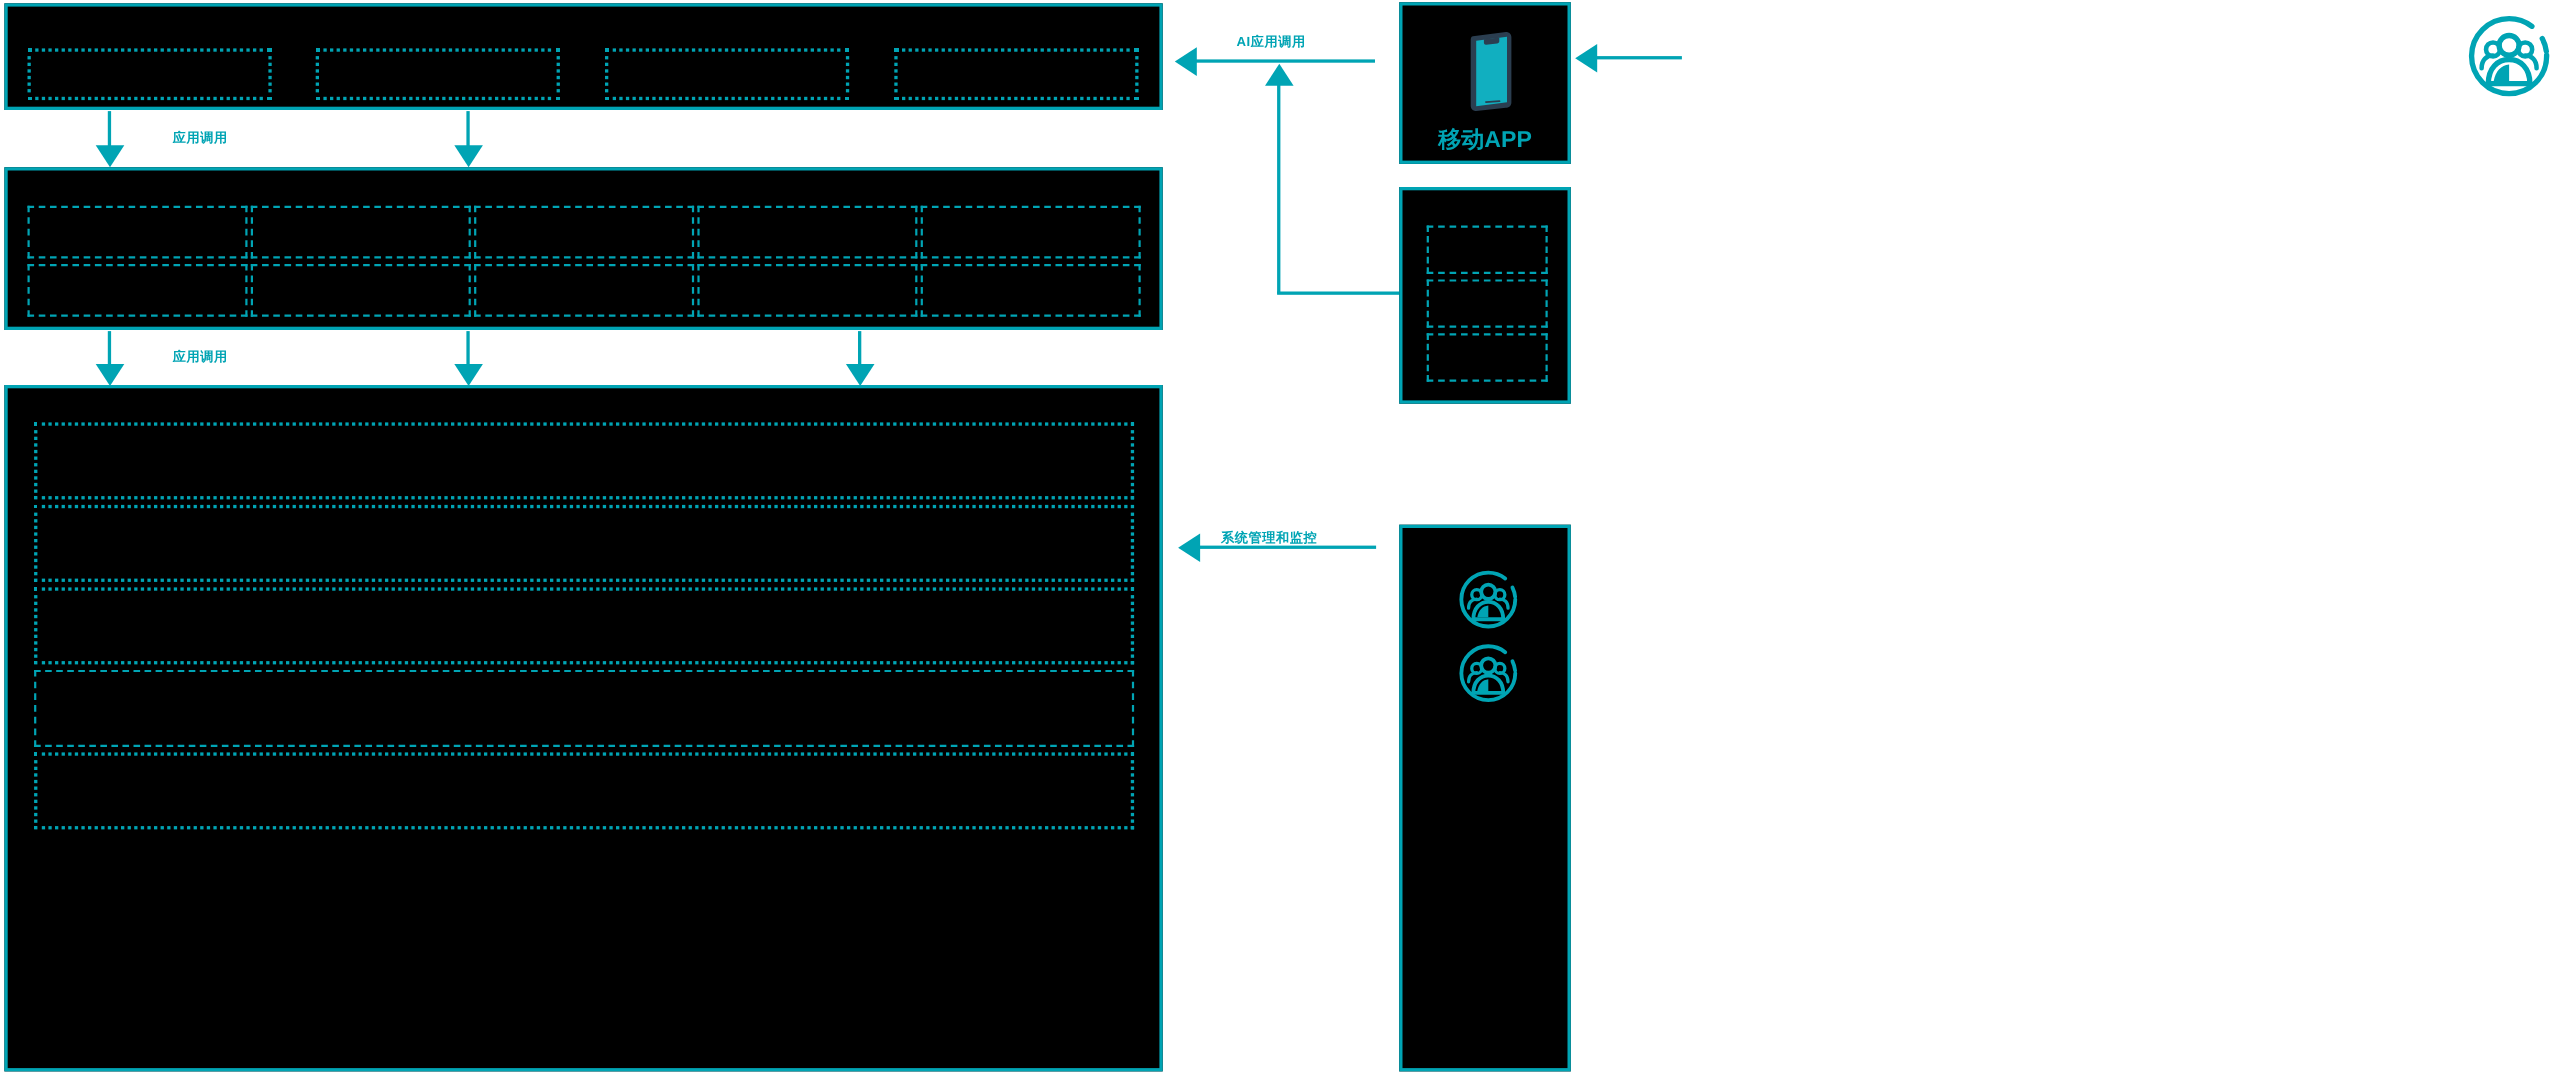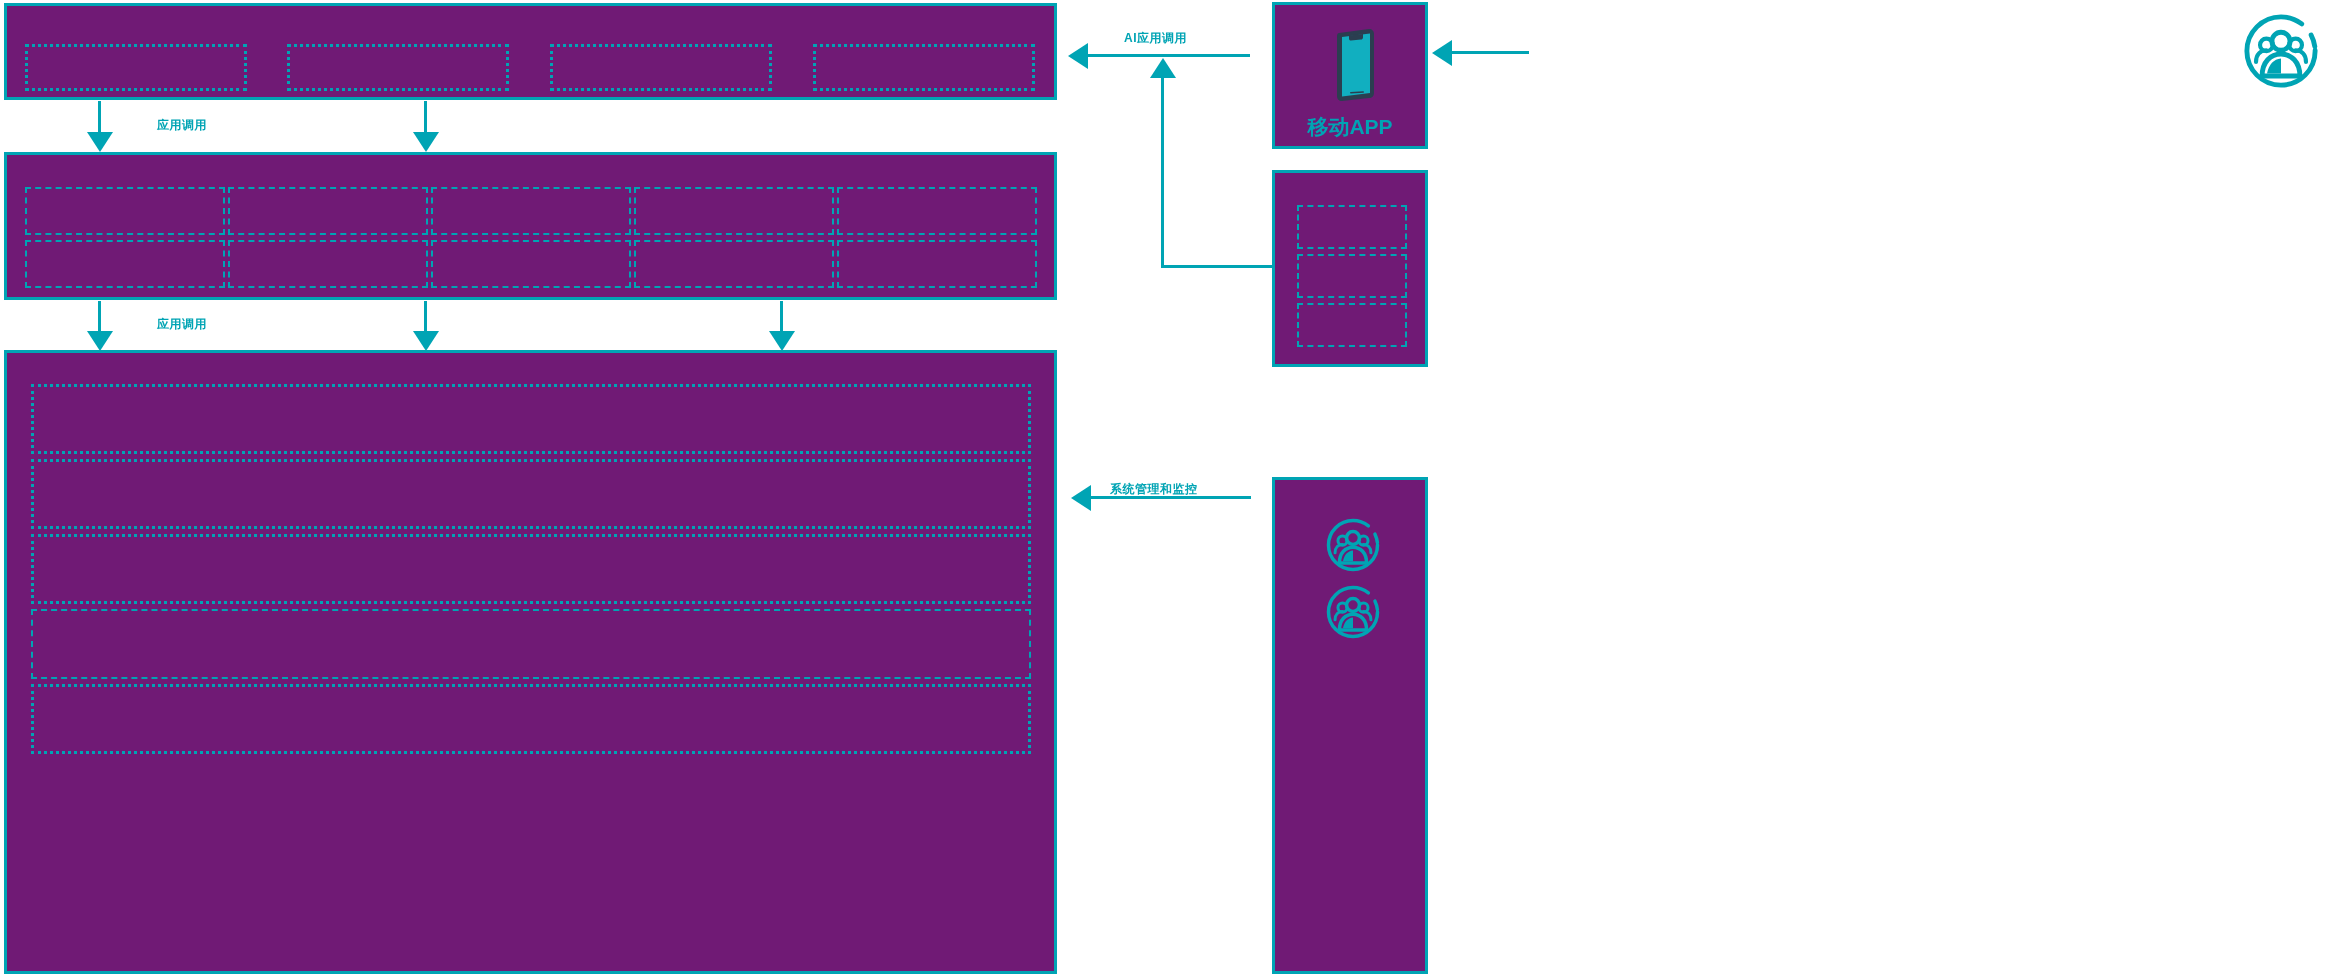--- a/index.html
+++ b/index.html
@@ -17,21 +17,21 @@
     height: 977px;
     background: #ffffff;
     overflow: hidden;
   }
 
   
   .panel {
     position: absolute;
     box-sizing: border-box;
     border: 3px solid var(--teal, #00A4B4);
-    background: #701a75;
+    background: #000000;
   }
 
   
   .slot {
     position: absolute;
     box-sizing: border-box;
     border: 2px dashed var(--teal, #00A4B4);
     background: transparent;
   }
   .slot.dotted {

